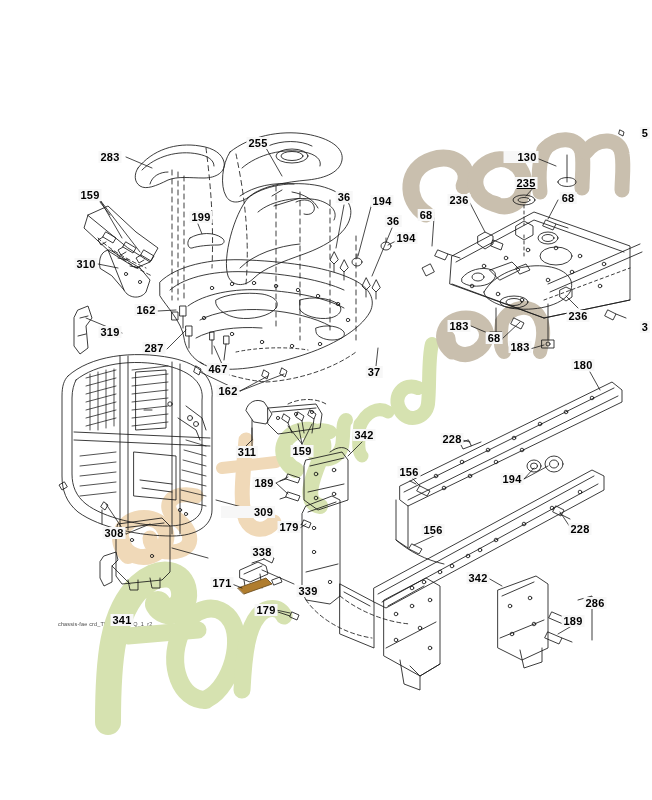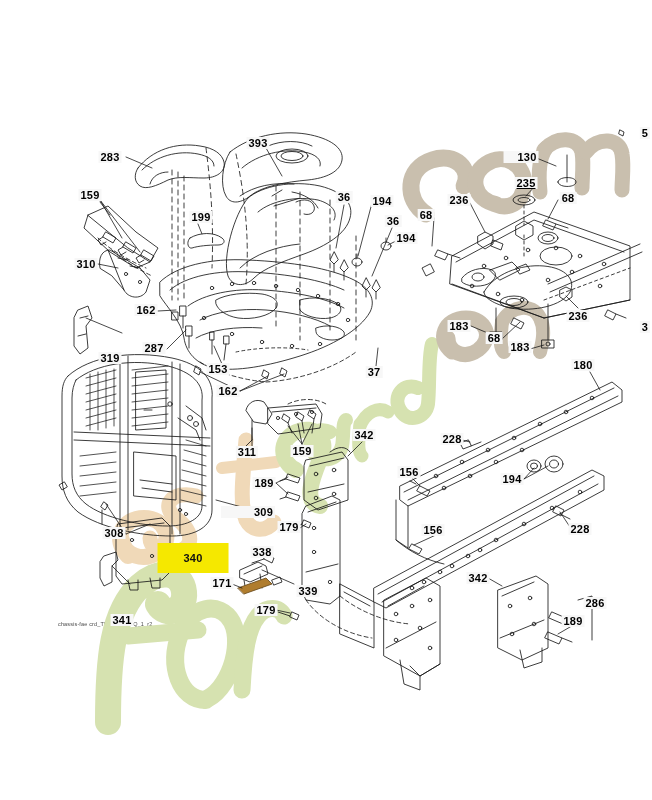--- a/index.html
+++ b/index.html
@@ -561,37 +561,37 @@
         <path d="M276 610 L290 613"></path>
         <path d="M582 620 L562 616"></path>
         <path d="M582 620 L558 634"></path>
         <path d="M208 558 L172 548"></path>
       </g>
     </g>
   </svg>
 
   <div id="callout-layer">
       <div class="callout" style="left: 110px; top: 157px;">283</div>
-      <div class="callout" style="left: 258px; top: 143px;">393</div>
+      <div class="callout" style="left: 258px; top: 143px;">255</div>
       <div class="callout" style="left: 521px; top: 157px; padding-left: 14px;">130</div>
       <div class="callout" style="left: 90px; top: 195px;">159</div>
       <div class="callout" style="left: 526px; top: 183px; text-decoration: underline;">235</div>
       <div class="callout" style="left: 459px; top: 200px;">236</div>
       <div class="callout" style="left: 568px; top: 198px;">68</div>
       <div class="callout" style="left: 201px; top: 217px;">199</div>
       <div class="callout" style="left: 344px; top: 197px;">36</div>
       <div class="callout" style="left: 382px; top: 201px;">194</div>
       <div class="callout" style="left: 393px; top: 221px;">36</div>
       <div class="callout" style="left: 406px; top: 238px;">194</div>
       <div class="callout" style="left: 426px; top: 215px;">68</div>
       <div class="callout" style="left: 86px; top: 264px;">310</div>
       <div class="callout" style="left: 146px; top: 310px;">162</div>
-      <div class="callout" style="left: 110px; top: 332px; margin-top: 26px;">319</div>
+      <div class="callout" style="left: 110px; top: 332px;">319</div>
       <div class="callout" style="left: 154px; top: 348px;">287</div>
-      <div class="callout" style="left: 218px; top: 369px;">153</div>
+      <div class="callout" style="left: 218px; top: 369px;">467</div>
       <div class="callout" style="left: 228px; top: 391px;">162</div>
       <div class="callout" style="left: 459px; top: 326px;">183</div>
       <div class="callout" style="left: 494px; top: 338px;">68</div>
       <div class="callout" style="left: 520px; top: 347px;">183</div>
       <div class="callout" style="left: 578px; top: 316px;">236</div>
       <div class="callout" style="left: 374px; top: 372px; text-align: right;">37</div>
       <div class="callout" style="left: 583px; top: 365px;">180</div>
       <div class="callout" style="left: 247px; top: 452px;">311</div>
       <div class="callout" style="left: 302px; top: 451px;">159</div>
       <div class="callout" style="left: 364px; top: 435px;">342</div>
@@ -607,18 +607,17 @@
       <div class="callout" style="left: 250px; top: 552px; margin-left: 12px;">338</div>
       <div class="callout" style="left: 478px; top: 578px;">342</div>
       <div class="callout" style="left: 308px; top: 591px;">339</div>
       <div class="callout" style="left: 222px; top: 583px;">171</div>
       <div class="callout" style="left: 122px; top: 591px; margin-top: 29px;">341</div>
       <div class="callout" style="left: 266px; top: 610px;">179</div>
       <div class="callout" style="left: 595px; top: 603px;">286</div>
       <div class="callout" style="left: 573px; top: 621px;">189</div>
       <div class="callout" style="left: 645px; top: 327px;">3</div>
       <div class="callout" style="left: 645px; top: 133px;">5</div>
-      <div class="callout hl" style="left: 193px; top: 558px; background: rgb(245, 232, 0);">340</div>
     </div>
 
   <div class="caption" style="left:58px; top:621px;">chassis-fae crd_TEX LT HUSQ_1_r2</div>
 
 </div>
 
 </body></html>

